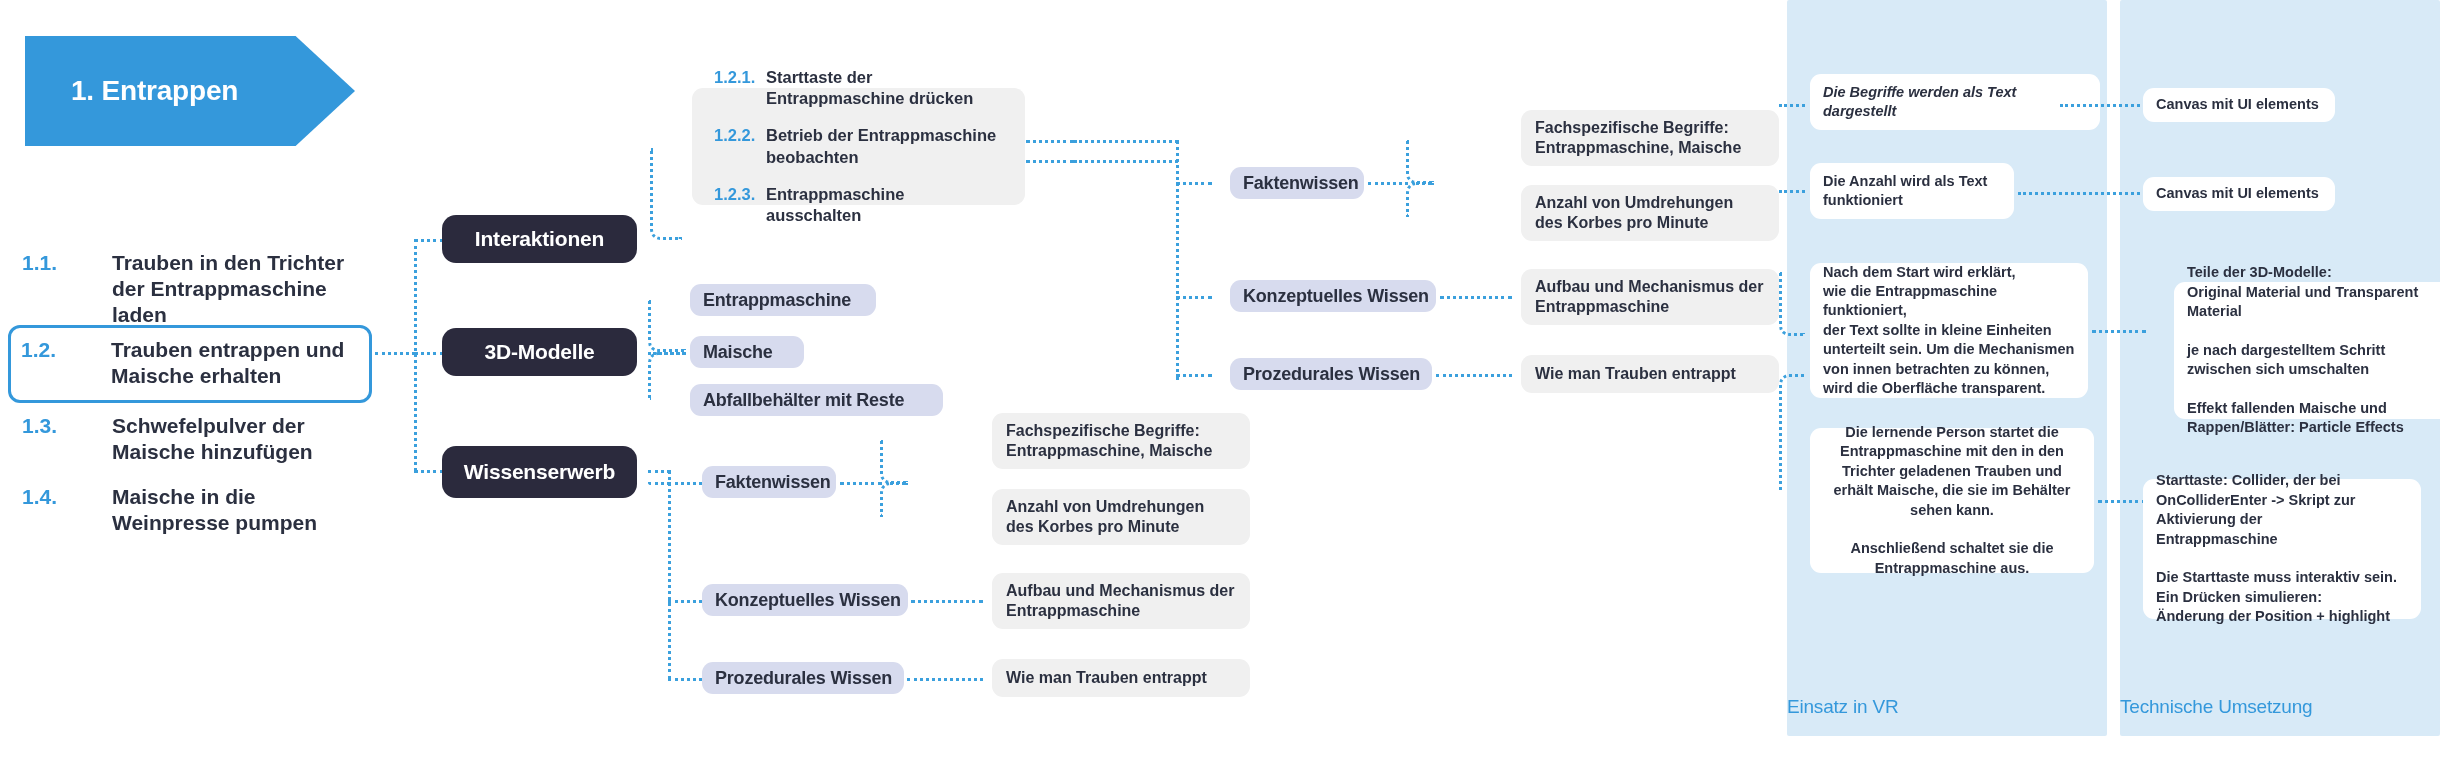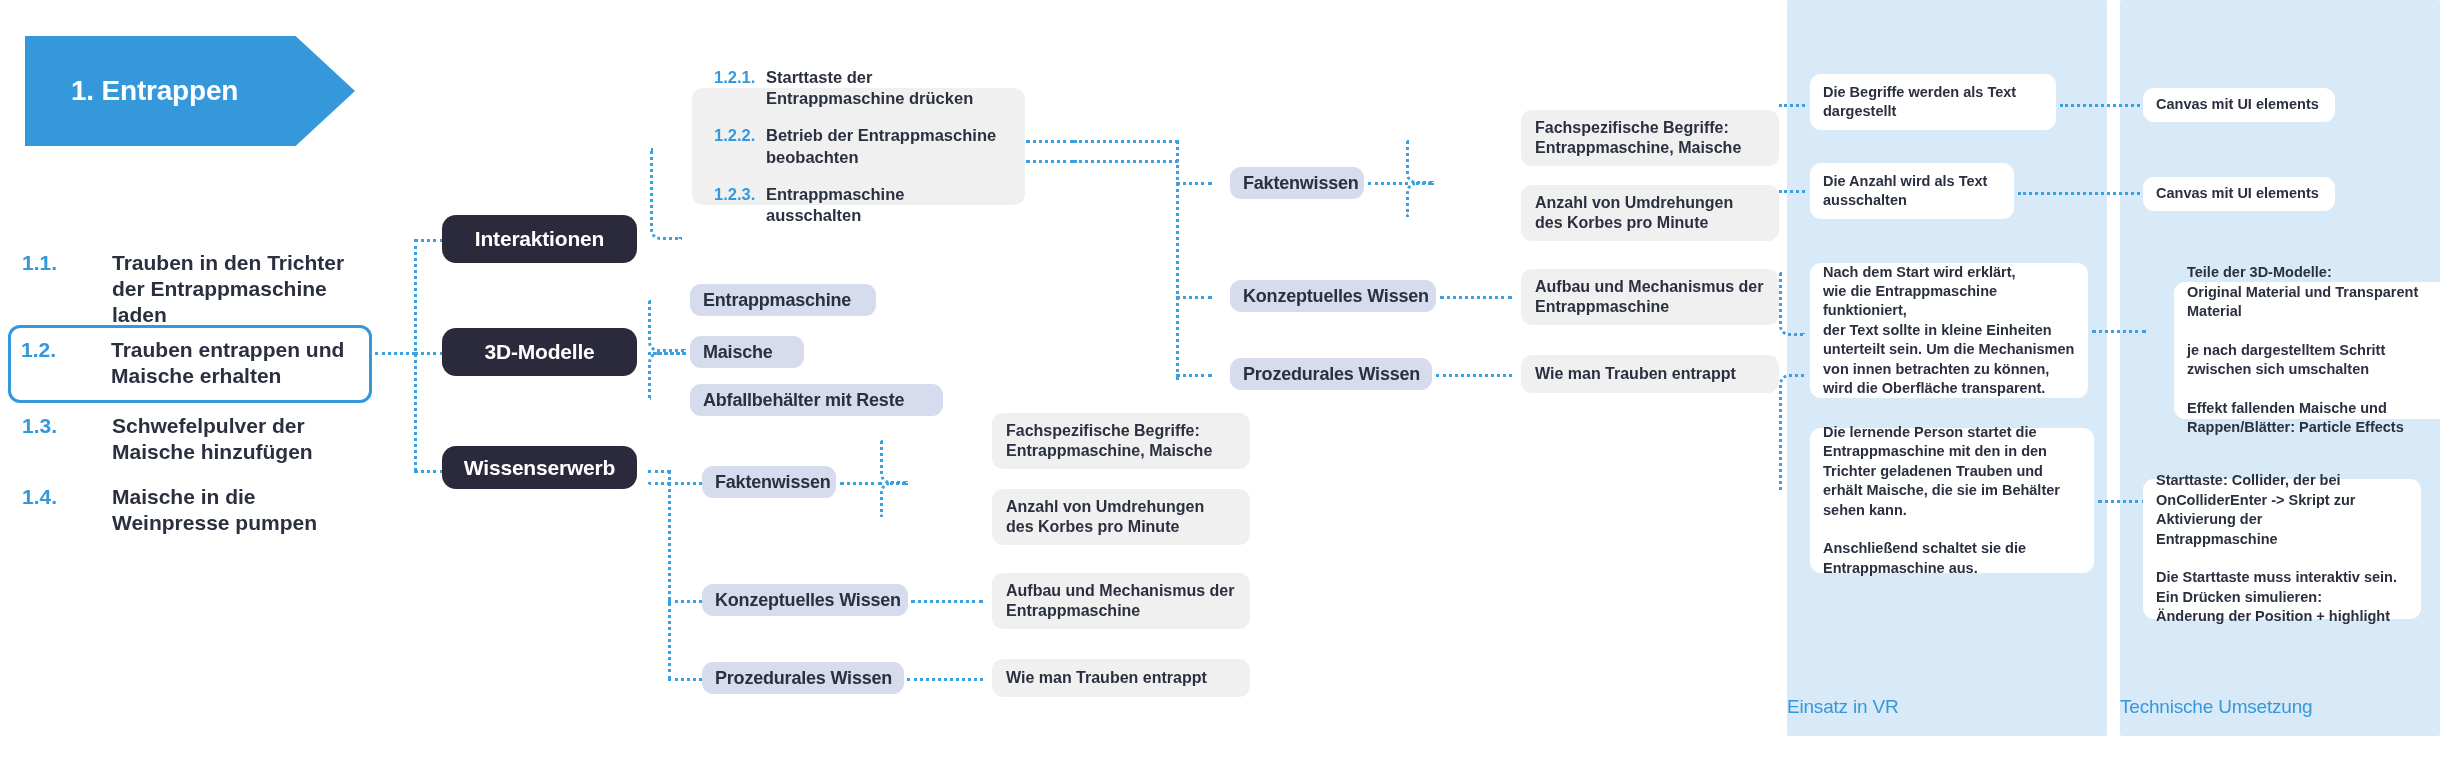--- a/index.html
+++ b/index.html
@@ -193,21 +193,21 @@
   <div class="abs dot-h" style="left:414px; top:239px; width:30px;"></div>
   <div class="abs dot-h" style="left:414px; top:352px; width:30px;"></div>
   <div class="abs dot-h" style="left:414px; top:470px; width:30px;"></div>
 
   <div class="abs dark-pill" style="left:442px; top:215px; width:195px; height:48px;">
     <span>Interaktionen</span>
   </div>
   <div class="abs dark-pill" style="left:442px; top:328px; width:195px; height:48px;">
     <span>3D-Modelle</span>
   </div>
-  <div class="abs dark-pill" style="left:442px; top:446px; width:195px; height:43px;text-align:center;">
+  <div class="abs dark-pill" style="left:442px; top:446px; width:195px; height:52px;text-align:center;">
     <span>Wissenserwerb</span>
   </div>
 
   <div class="abs dot-corner-bl" style="left:650px; top:148px; width:32px; height:92px;"></div>
 
   <div class="abs grey-box numbered" style="left:692px; top:88px; width:333px; height:117px;">
     <div class="num-item">
       <span class="num-label">1.2.1.</span>
       <span class="num-body">Starttaste der Entrappmaschine drücken</span>
     </div>
@@ -313,37 +313,37 @@
   </div>
   <div class="abs grey-box" style="left:1521px; top:355px; width:258px; height:38px;">
     <span>Wie man Trauben entrappt</span>
   </div>
 
   <div class="abs dot-h" style="left:1779px; top:104px; width:26px;"></div>
   <div class="abs dot-h" style="left:1779px; top:190px; width:26px;"></div>
   <div class="abs dot-corner-bl" style="left:1779px; top:272px; width:26px; height:64px;"></div>
   <div class="abs dot-corner" style="left:1779px; top:374px; width:26px; height:116px;"></div>
 
-  <div class="abs white-box" style="left:1810px; top:74px; width:246px; height:56px;">
+  <div class="abs white-box" style="left:1810px; top:74px; width:290px; height:56px;font-style:italic;">
     <span>Die Begriffe werden als Text
 dargestellt</span>
   </div>
   <div class="abs white-box" style="left:1810px; top:163px; width:204px; height:56px;">
     <span>Die Anzahl wird als Text
-ausschalten</span>
+funktioniert</span>
   </div>
   <div class="abs white-box" style="left:1810px; top:263px; width:278px; height:135px;">
     <span>Nach dem Start wird erklärt,
 wie die Entrappmaschine funktioniert,
 der Text sollte in kleine Einheiten
 unterteilt sein. Um die Mechanismen
 von innen betrachten zu können,
 wird die Oberfläche transparent.</span>
   </div>
-  <div class="abs white-box" style="left:1810px; top:428px; width:284px; height:145px;">
+  <div class="abs white-box" style="left:1810px; top:428px; width:284px; height:145px;text-align:center;">
     <span>Die lernende Person startet die
 Entrappmaschine mit den in den
 Trichter geladenen Trauben und
 erhält Maische, die sie im Behälter
 sehen kann.
 
 Anschließend schaltet sie die
 Entrappmaschine aus.</span>
   </div>
 

